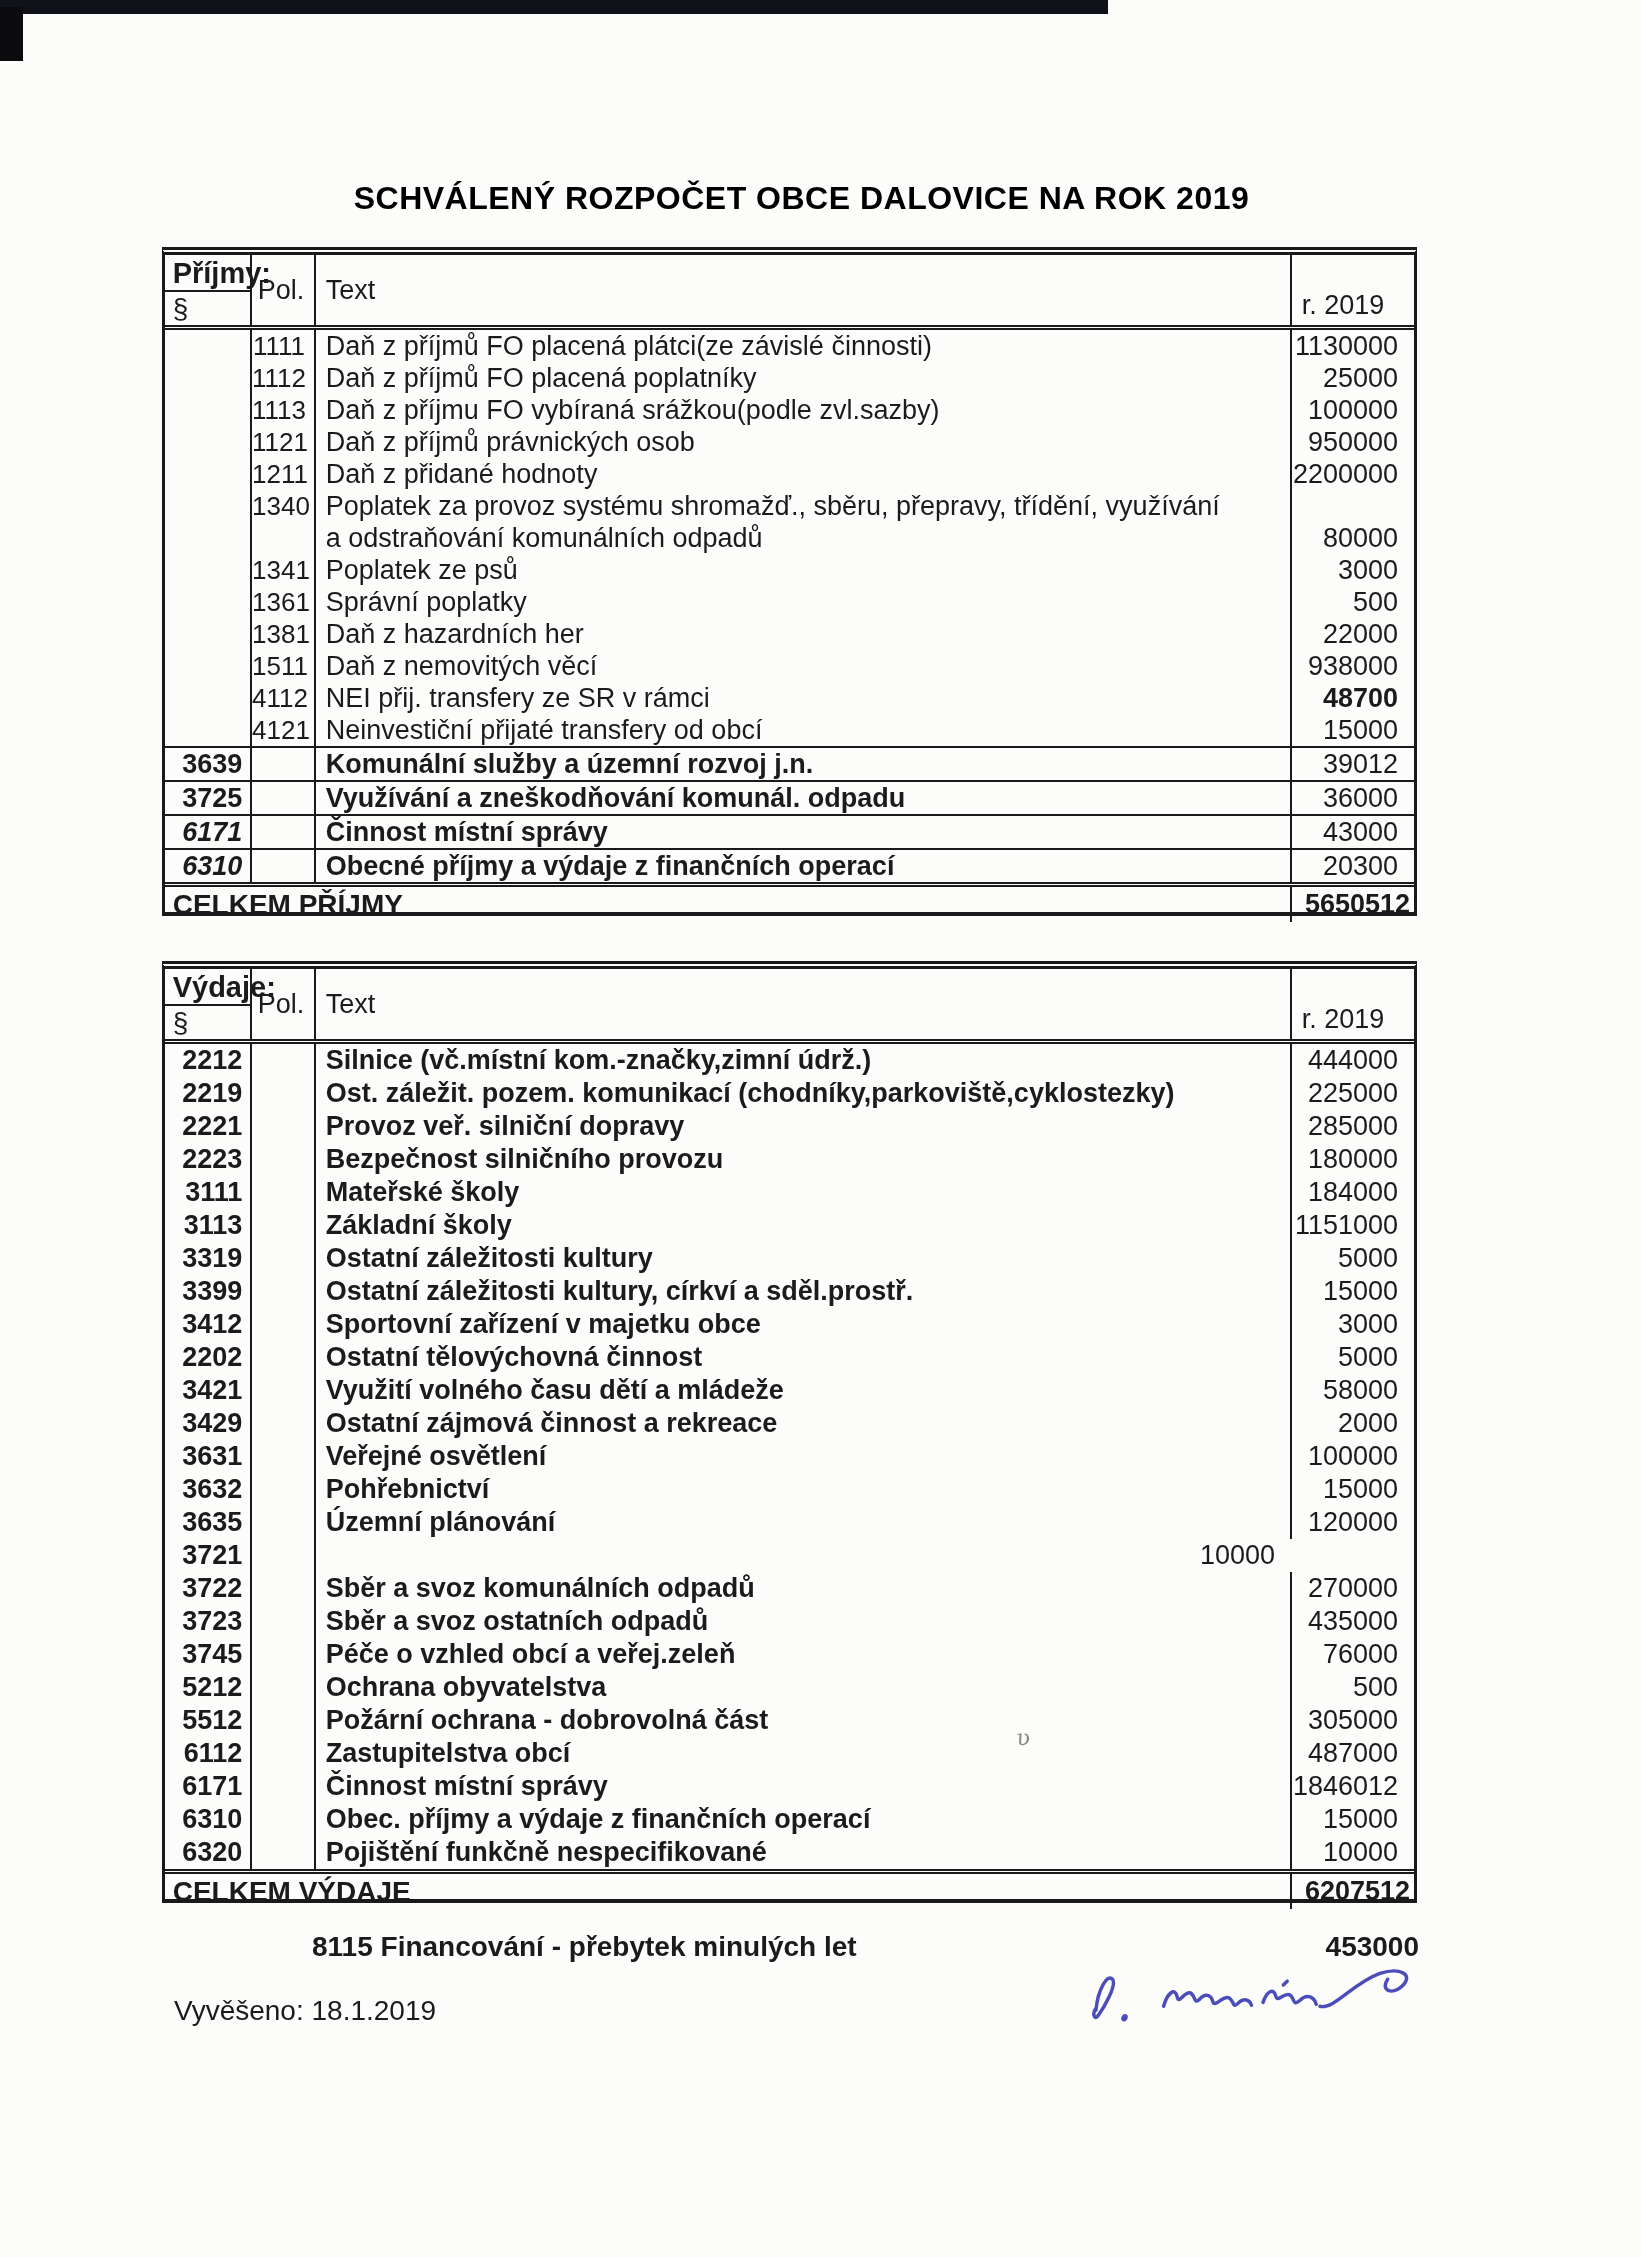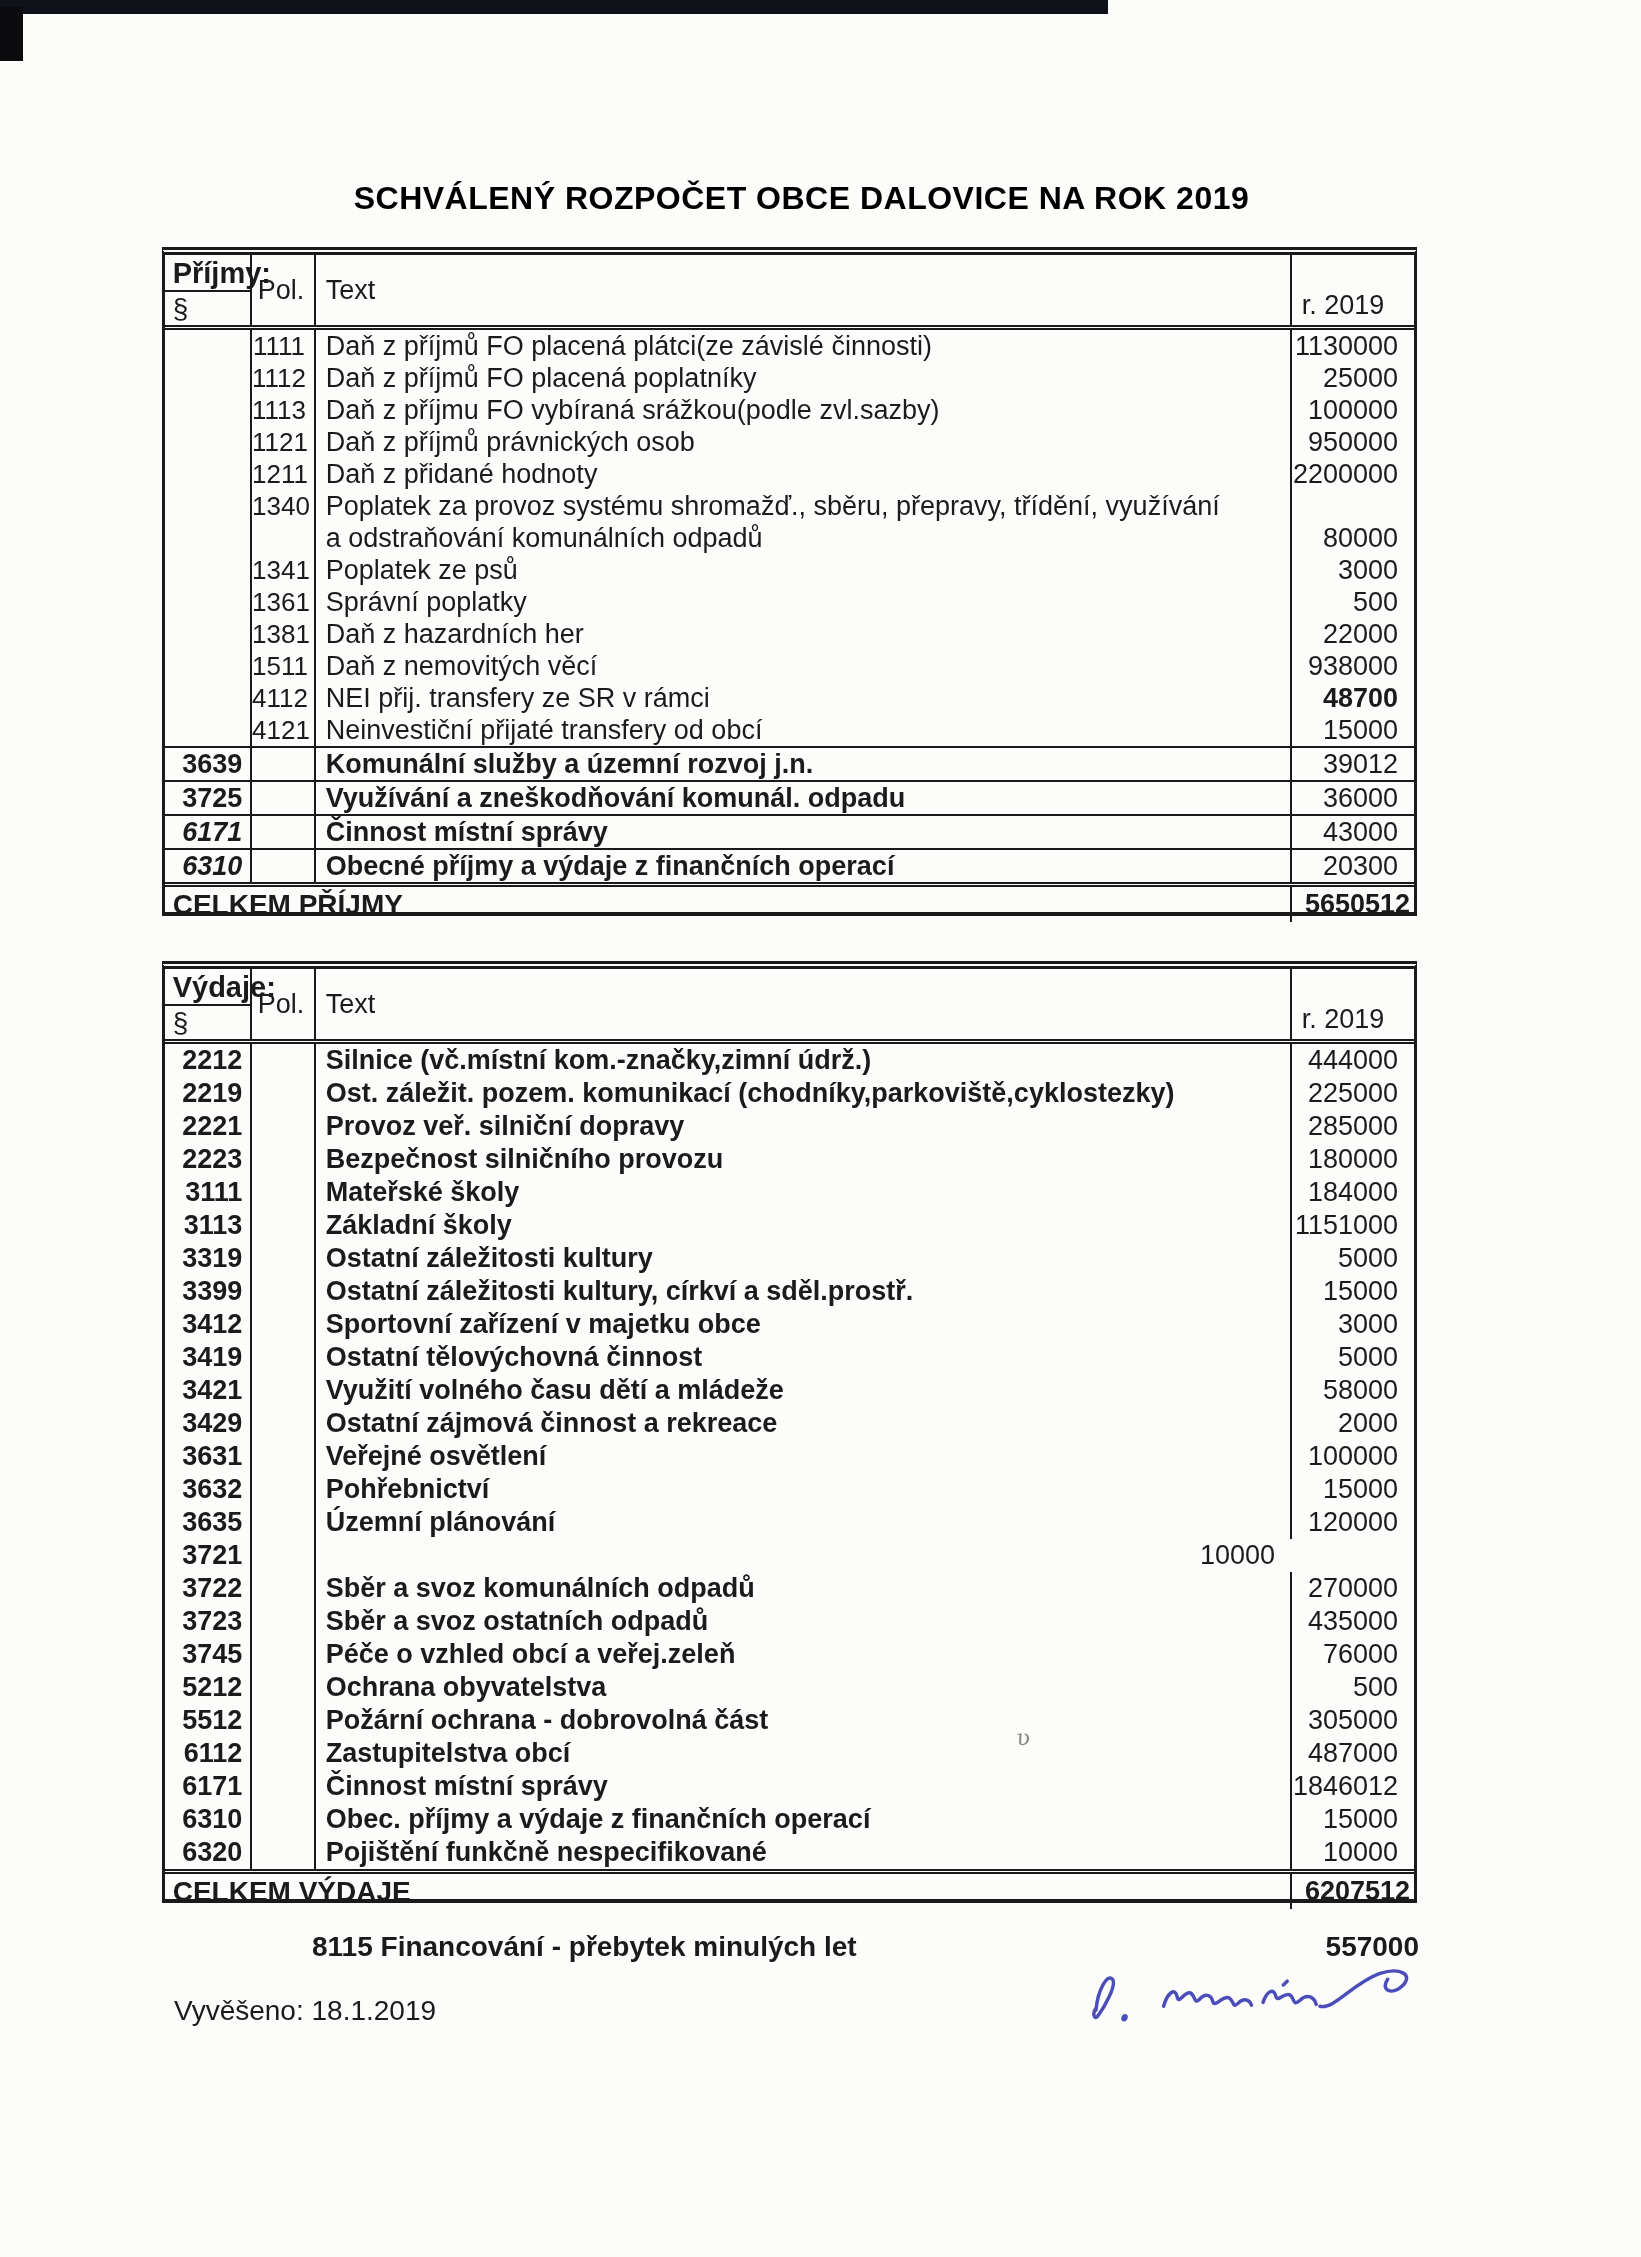--- a/index.html
+++ b/index.html
@@ -305,21 +305,21 @@
         </div>
         <div class="trow">
           <div class="c cp bd">3412</div>
           <div class="c cl"></div>
           <div class="c ct bd">
             <div class="tline">Sportovní zařízení v majetku obce</div>
           </div>
           <div class="c cv">3000</div>
         </div>
         <div class="trow">
-          <div class="c cp bd">3419</div>
+          <div class="c cp bd">2202</div>
           <div class="c cl"></div>
           <div class="c ct bd">
             <div class="tline">Ostatní tělovýchovná činnost</div>
           </div>
           <div class="c cv">5000</div>
         </div>
         <div class="trow">
           <div class="c cp bd">3421</div>
           <div class="c cl"></div>
           <div class="c ct bd">
@@ -437,21 +437,21 @@
           <div class="c cv">10000</div>
         </div>
       </div>
     <div class="total-row">
       <div class="t-label">CELKEM VÝDAJE</div>
       <div class="t-value">6207512</div>
     </div>
   </div>
 
   <div class="financing-line">8115 Financování - přebytek minulých let</div>
-  <div class="financing-value">557000</div>
+  <div class="financing-value">453000</div>
   <div class="posted-line">Vyvěšeno: 18.1.2019</div>
 
   <div class="signature">
     <svg width="367" height="87" viewBox="0 0 380 90">
       <g fill="none" stroke="#3c40b5" stroke-width="3.6" stroke-linecap="round" stroke-linejoin="round" opacity="0.92">
         <path d="M30,56 C32,34 42,18 47,24 C52,30 38,54 32,62 C28,67 26,59 30,54"></path>
         <path d="M58,64 c1,-3 4,-3 3,0 c-1,3 -4,2 -3,0"></path>
         <path d="M100,52 C104,38 112,32 114,42 C116,51 121,37 127,38 C133,39 131,51 137,45 C143,38 149,40 151,47 C153,54 161,41 167,43 C173,45 171,55 177,49 C183,43 189,45 191,51"></path>
         <path d="M203,48 C207,36 214,33 216,41 C218,49 224,38 230,40 C236,42 233,53 241,46 C249,38 256,43 258,50"></path>
         <path d="M262,52 C276,56 296,28 324,18 C346,11 360,20 346,32 C337,40 324,36 332,24"></path>

